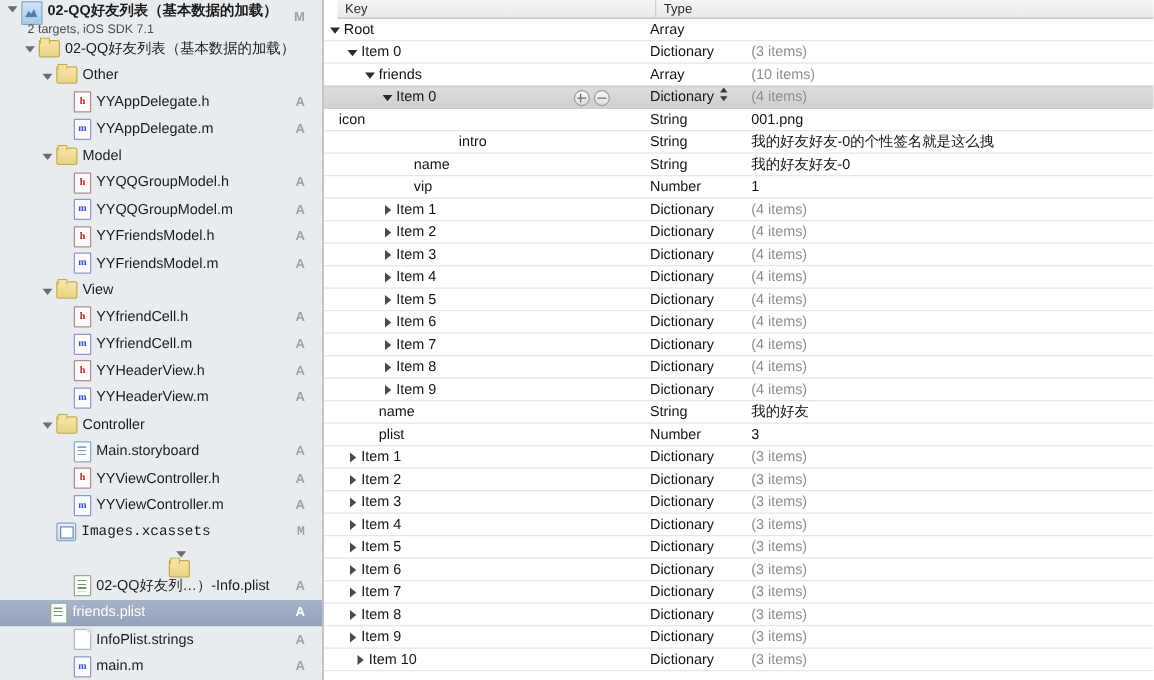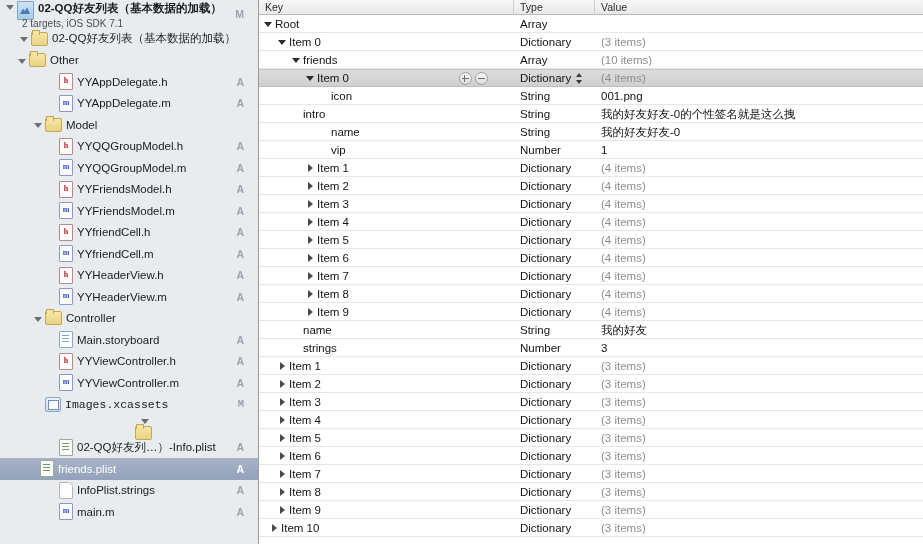--- a/index.html
+++ b/index.html
@@ -98,20 +98,21 @@
   }
 
   
   .editor{flex:1 1 auto;height:544px;background:#ffffff;position:relative;overflow:hidden;}
   .plist-header{
     display:flex;height:15px;box-sizing:border-box;
     background:linear-gradient(to bottom,#f7f7f7 0%,#e9e9e9 100%);
     border-bottom:1px solid #b9b9b9;
     font-size:10.5px;color:#2a2a2a;
     align-items:center;
+    margin-left:11px;
   }
   .plist-header .hcell{
     box-sizing:border-box;padding-left:6px;height:15px;line-height:15px;
     border-right:1px solid #cfcfcf;
   }
   .plist-header .hcell:last-child{border-right:none;}
   .col-key{width:255px;flex:0 0 255px;}
   .col-type{width:81px;flex:0 0 81px;}
   .col-value{flex:1 1 auto;}
 
@@ -119,21 +120,21 @@
     display:flex;height:18px;box-sizing:border-box;
     border-bottom:1px solid #e6e6e6;
     align-items:center;font-size:11.5px;color:#141414;
   }
   .plist-row.selected{
     background:linear-gradient(to bottom,#dcdcdc 0%,#d0d0d0 100%);
     border-bottom:1px solid #bdbdbd;border-top:1px solid #c6c6c6;
   }
   .cell{box-sizing:border-box;height:18px;line-height:18px;overflow:hidden;white-space:nowrap;}
   .cell.key{width:255px;flex:0 0 255px;display:flex;align-items:center;position:relative;}
-  .cell.type{width:81px;flex:0 0 81px;padding-left:6px;display:flex;align-items:center;}
+  .cell.type{width:81px;flex:0 0 81px;padding-left:6px;display:flex;align-items:flex-start;}
   .cell.value{flex:1 1 auto;padding-left:6px;}
   .cell.value.dim{color:#8e8e8e;}
 
   .disc{width:11px;height:18px;flex:0 0 11px;position:relative;}
   .disc::before{content:"";position:absolute;border-style:solid;}
   .disc.open::before{
     border-width:5px 4px 0 4px;border-color:#2c2c2c transparent transparent transparent;
     left:1px;top:7px;
   }
   .disc.closed::before{
@@ -174,21 +175,21 @@
         <span class="ico ico-proj"></span>
         <span class="nav-label bold">02-QQ好友列表（基本数据的加载）</span>
         <span class="nav-sub">2 targets, iOS SDK 7.1</span>
         <span class="status">M</span>
       </div>
       <div class="nav-row" style="padding-left: 19px;">
         <span class="twisty open"></span>
         <span class="ico ico-folder"></span>
         <span class="nav-label">02-QQ好友列表（基本数据的加载）</span>
       </div>
-      <div class="nav-row" style="padding-left: 17px;">
+      <div class="nav-row" style="padding-left: 33px;">
         <span class="twisty open"></span>
         <span class="ico ico-folder"></span>
         <span class="nav-label">Other</span>
       </div>
       <div class="nav-row" style="padding-left: 47px;">
         <span class="twisty none"></span>
         <span class="ico ico-src h">h</span>
         <span class="nav-label">YYAppDelegate.h</span>
         <span class="status">A</span>
       </div>
@@ -220,20 +221,25 @@
         <span class="ico ico-src h">h</span>
         <span class="nav-label">YYFriendsModel.h</span>
         <span class="status">A</span>
       </div>
       <div class="nav-row" style="padding-left: 47px;">
         <span class="twisty none"></span>
         <span class="ico ico-src m">m</span>
         <span class="nav-label">YYFriendsModel.m</span>
         <span class="status">A</span>
       </div>
+      <div class="nav-row" style="padding-left: 33px;">
+        <span class="twisty open"></span>
+        <span class="ico ico-folder"></span>
+        <span class="nav-label">View</span>
+      </div>
       <div class="nav-row" style="padding-left: 47px;">
         <span class="twisty none"></span>
         <span class="ico ico-src h">h</span>
         <span class="nav-label">YYfriendCell.h</span>
         <span class="status">A</span>
       </div>
       <div class="nav-row" style="padding-left: 47px;">
         <span class="twisty none"></span>
         <span class="ico ico-src m">m</span>
         <span class="nav-label">YYfriendCell.m</span>
@@ -308,21 +314,20 @@
         <span class="ico ico-src m">m</span>
         <span class="nav-label">main.m</span>
         <span class="status">A</span>
       </div>
     </div>
 
   <div class="editor">
     <div class="plist-header">
       <div class="hcell col-key">Key</div>
       <div class="hcell col-type">Type</div>
-      <div class="hcell col-value">Value</div>
     </div>
     <div id="plist-body">
         <div class="plist-row">
           <div class="cell key" style="padding-left:4px">
             <span class="disc open"></span>
             <span class="key-text">Root</span>
           </div>
           <div class="cell type">
             <span>Array</span>
           </div>
@@ -356,31 +361,31 @@
               <span class="ctrl-btn remove"></span>
             </span>
           </div>
           <div class="cell type">
             <span>Dictionary</span>
             <span class="type-stepper"></span>
           </div>
           <div class="cell value dim">(4 items)</div>
         </div>
         <div class="plist-row">
-          <div class="cell key" style="padding-left:60px">
+          <div class="cell key" style="">
             <span class="disc blank"></span>
             <span class="key-text">icon</span>
           </div>
           <div class="cell type">
             <span>String</span>
           </div>
           <div class="cell value">001.png</div>
         </div>
         <div class="plist-row">
-          <div class="cell key" style="padding-left:32px">
+          <div class="cell key" style="padding-left:96px">
             <span class="disc blank"></span>
             <span class="key-text">intro</span>
           </div>
           <div class="cell type">
             <span>String</span>
           </div>
           <div class="cell value">我的好友好友-0的个性签名就是这么拽</div>
         </div>
         <div class="plist-row">
           <div class="cell key" style="padding-left:60px">
@@ -498,21 +503,21 @@
             <span class="key-text">name</span>
           </div>
           <div class="cell type">
             <span>String</span>
           </div>
           <div class="cell value">我的好友</div>
         </div>
         <div class="plist-row">
           <div class="cell key" style="padding-left:32px">
             <span class="disc blank"></span>
-            <span class="key-text">strings</span>
+            <span class="key-text">plist</span>
           </div>
           <div class="cell type">
             <span>Number</span>
           </div>
           <div class="cell value">3</div>
         </div>
         <div class="plist-row">
           <div class="cell key" style="padding-left:18px">
             <span class="disc closed"></span>
             <span class="key-text">Item 1</span>
@@ -596,21 +601,21 @@
           <div class="cell key" style="padding-left:18px">
             <span class="disc closed"></span>
             <span class="key-text">Item 9</span>
           </div>
           <div class="cell type">
             <span>Dictionary</span>
           </div>
           <div class="cell value dim">(3 items)</div>
         </div>
         <div class="plist-row">
-          <div class="cell key" style="padding-left:10px">
+          <div class="cell key" style="padding-left:24px">
             <span class="disc closed"></span>
             <span class="key-text">Item 10</span>
           </div>
           <div class="cell type">
             <span>Dictionary</span>
           </div>
           <div class="cell value dim">(3 items)</div>
         </div>
       </div>
   </div>

